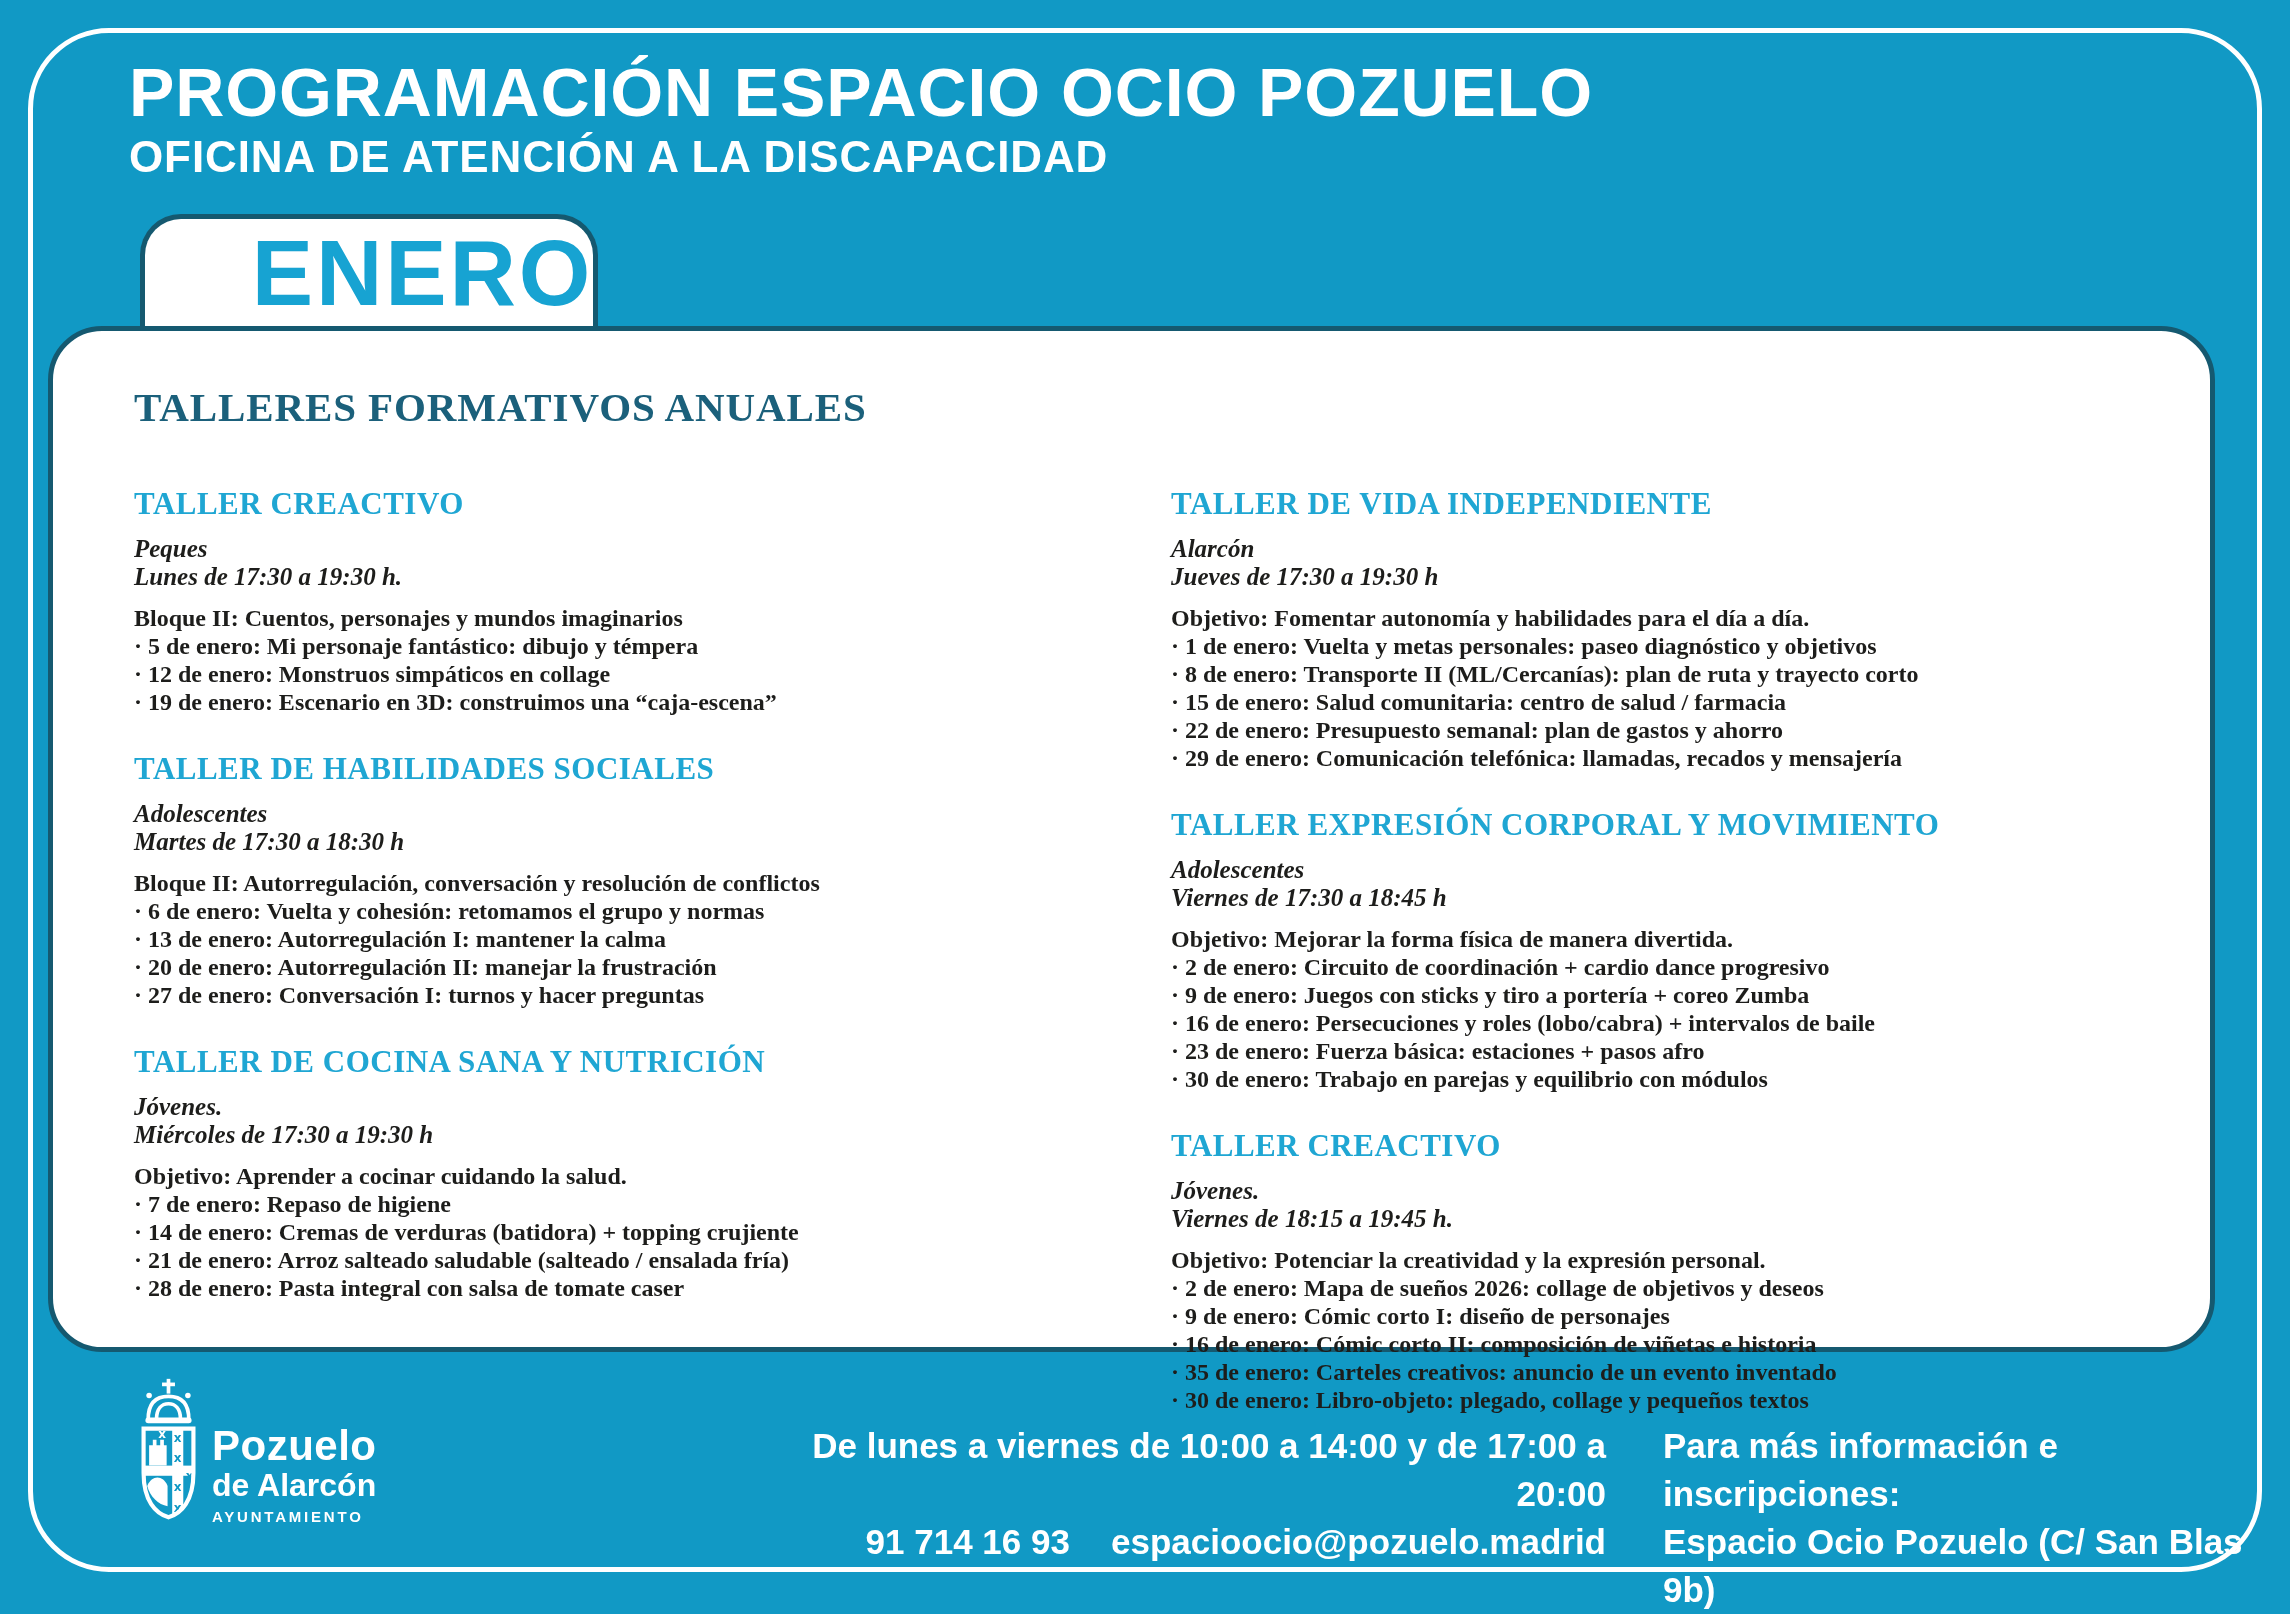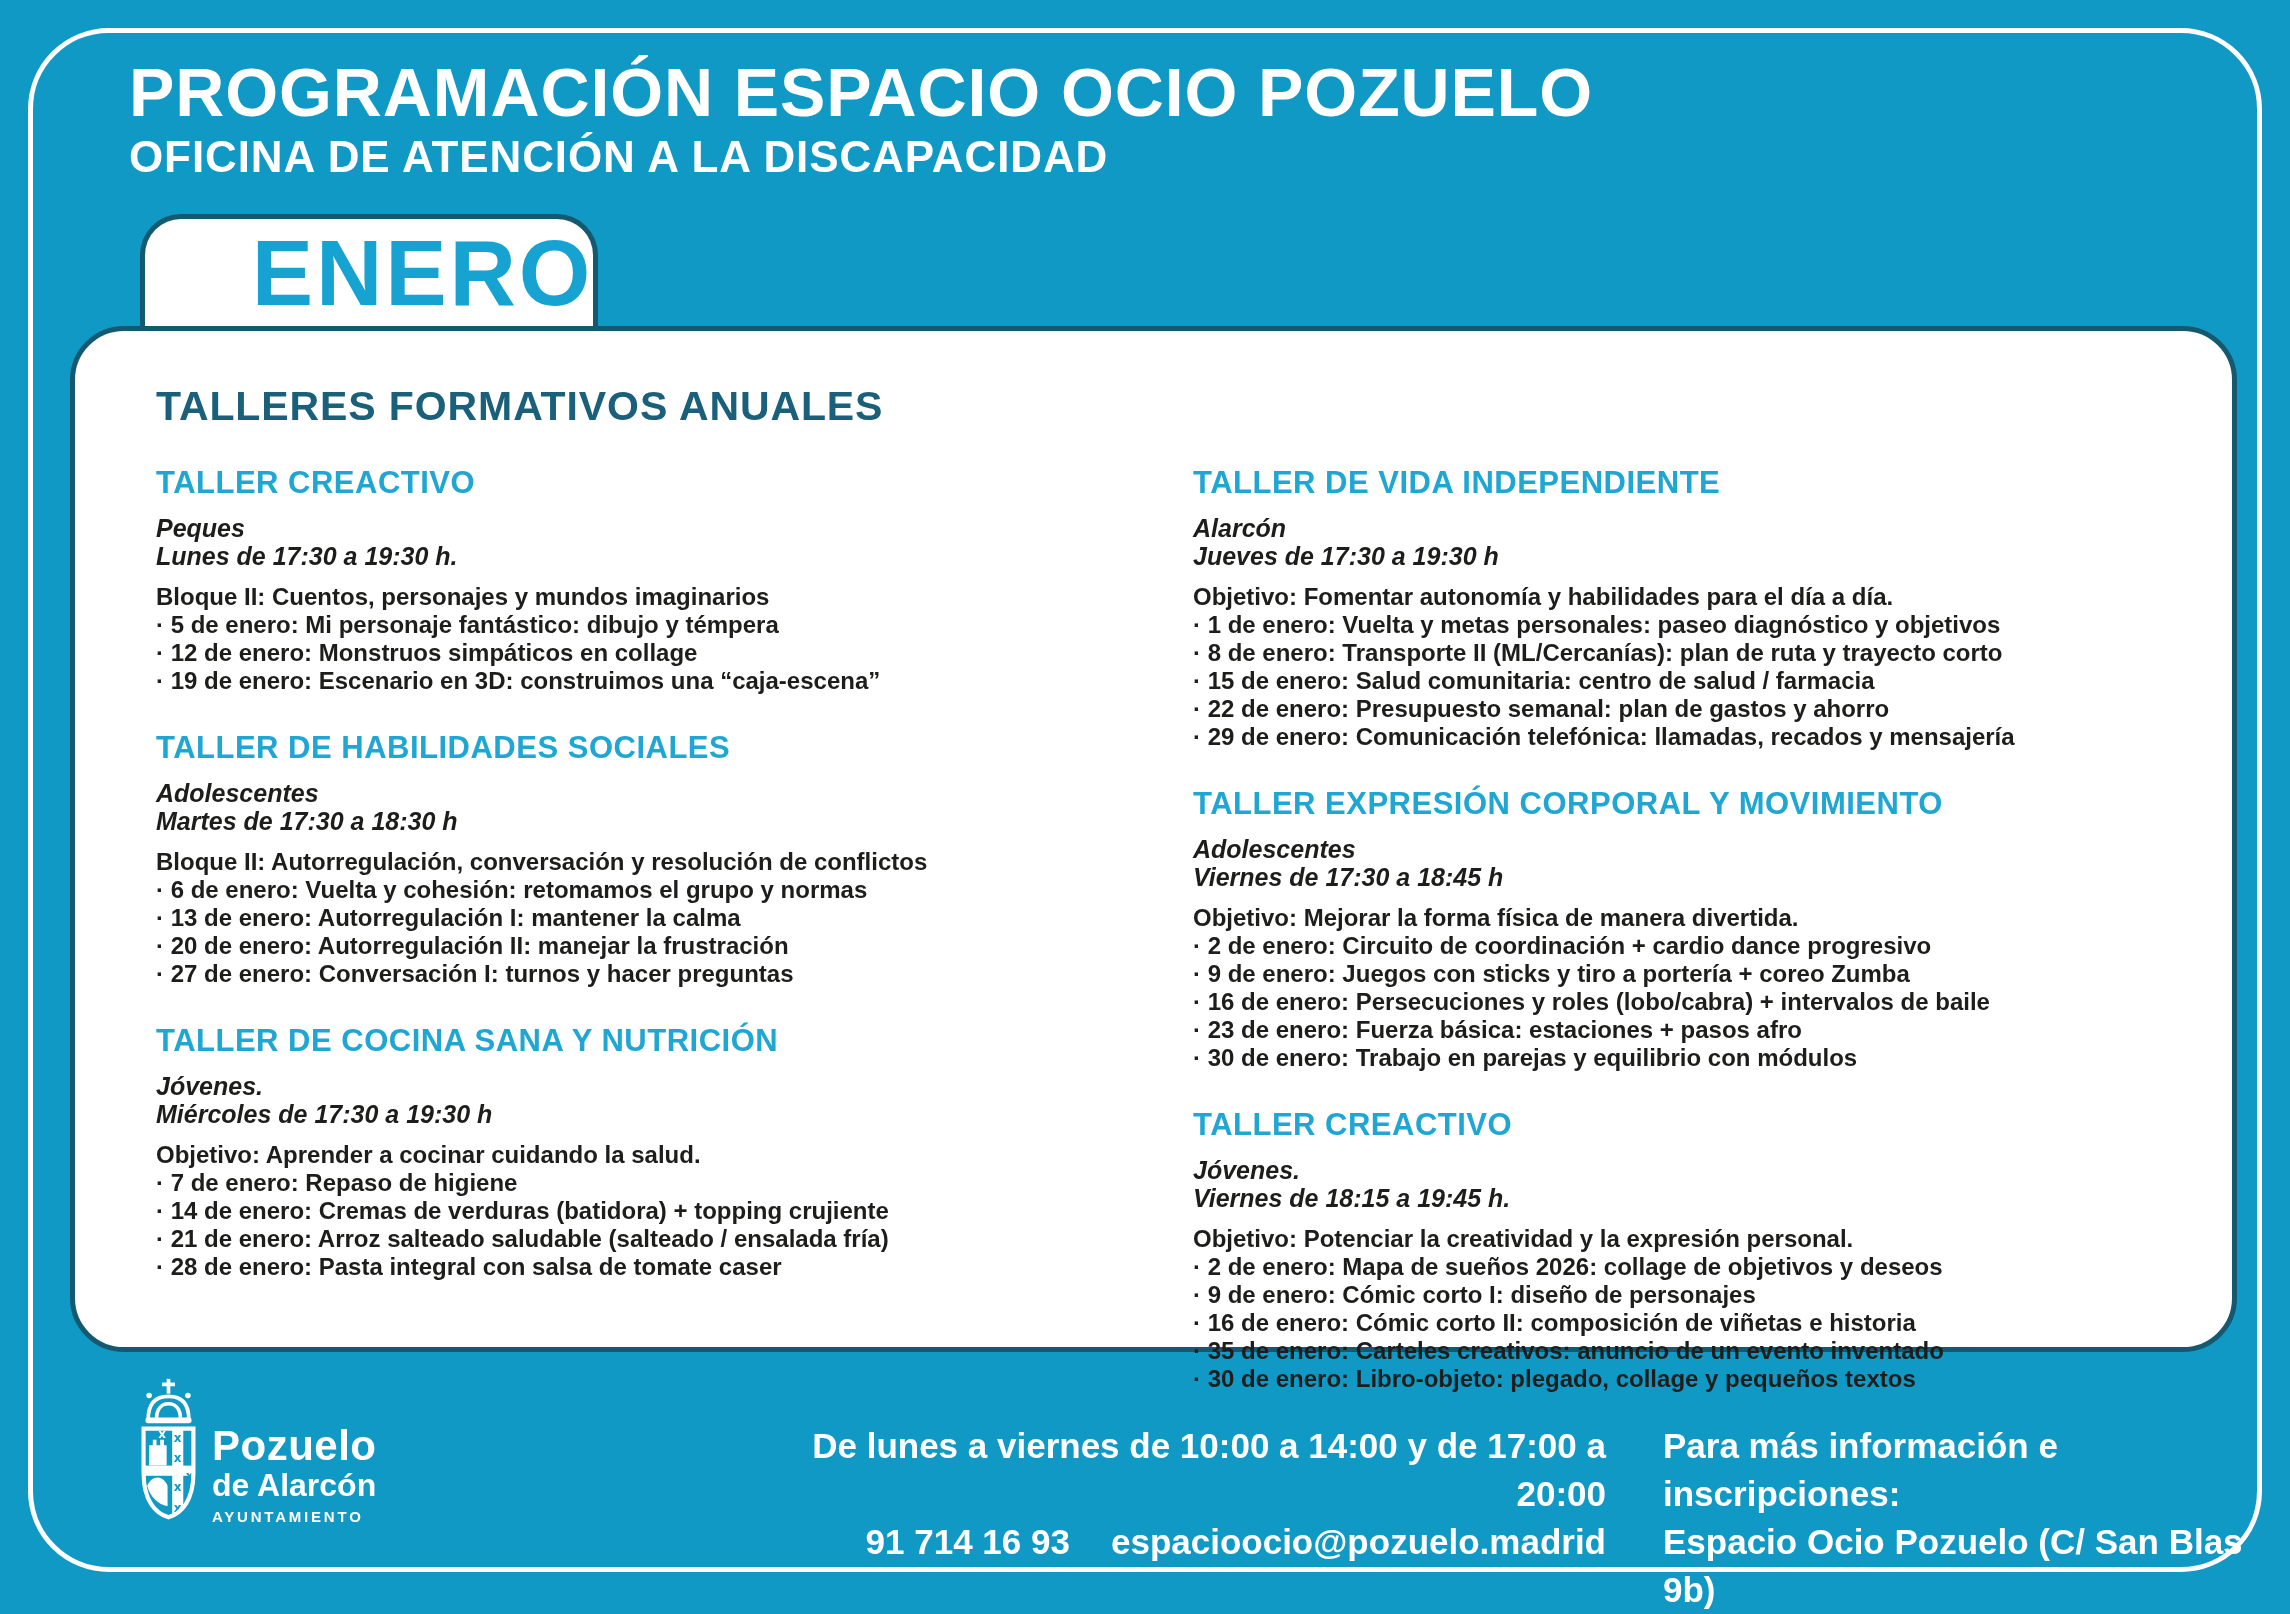--- a/index.html
+++ b/index.html
@@ -22,31 +22,31 @@
     background:#ffffff;border:5.5px solid #155970;border-bottom:none;
     border-radius:41px 41px 0 0;box-sizing:border-box;
     display:flex;align-items:center;justify-content:flex-end;
   }
   .month-tab .month{
     padding-left:66px;font-size:92px;font-weight:800;letter-spacing:2.8px;
     color:#17a3d2;line-height:1;
   }
   
   .card{
-    position:absolute;left:70px;top:326px;width:2167px;height:1026px;
+    position:absolute;left:48px;top:326px;width:2167px;height:1026px;
     background:#ffffff;border:5.5px solid #155970;border-radius:54px;
-    box-sizing:border-box;padding:52px 81px 37px 81px;
+    box-sizing:border-box;padding:52px 81px 37px 81px;font-family:Liberation Serif, serif;
   }
   .card-title{
     margin:0 0 35px 0;font-size:41px;font-weight:800;letter-spacing:0.9px;
     color:#1b607b;
   }
   .cols{display:flex;gap:79px;align-items:flex-start;}
   .col{flex:1 1 0;min-width:0;}
-  .taller{margin-bottom:35px;}
+  .taller{margin-bottom:35px;margin-top:20px;}
   .taller-heading{
     margin:0 0 13px 0;font-size:31px;font-weight:800;letter-spacing:0.5px;
     color:#1fa6d3;
   }
   .meta{margin:0;font-size:25px;line-height:28px;font-weight:700;font-style:italic;color:#1d1d1b;}
   .meta-block{margin:0 0 13px 0;}
   .intro{margin:0;font-size:24px;line-height:28px;font-weight:700;color:#1d1d1b;}
   ul.items{list-style:none;margin:0;padding:0;}
   ul.items li{font-size:24px;line-height:28px;font-weight:700;color:#1d1d1b;}
   

